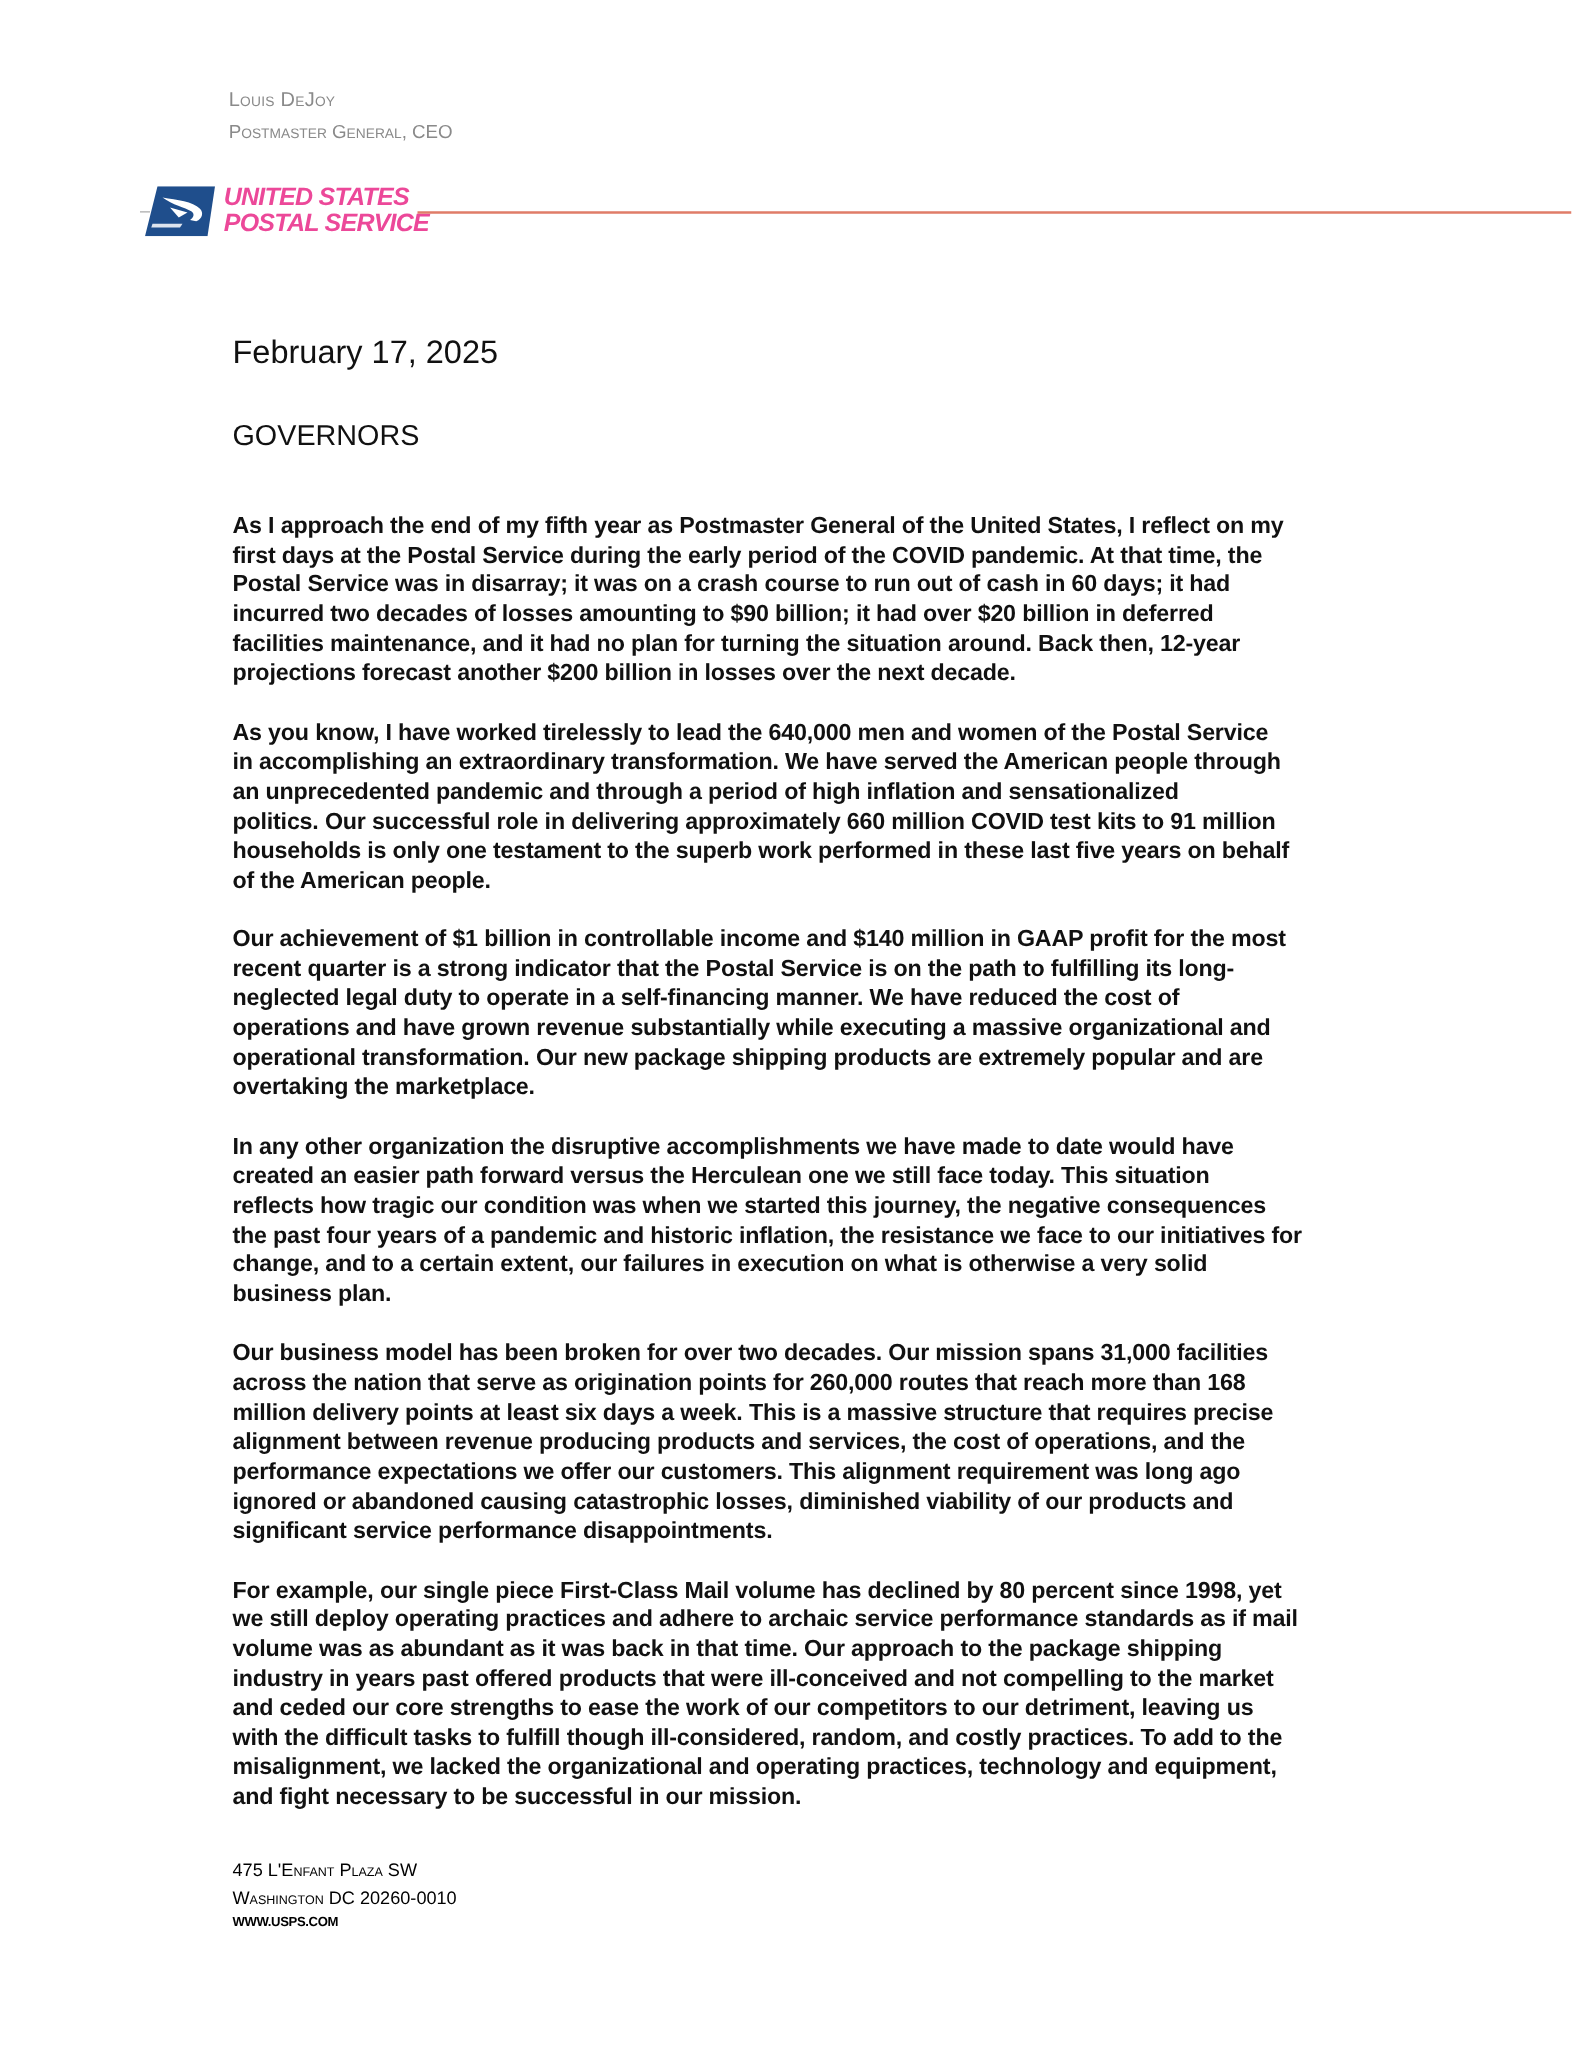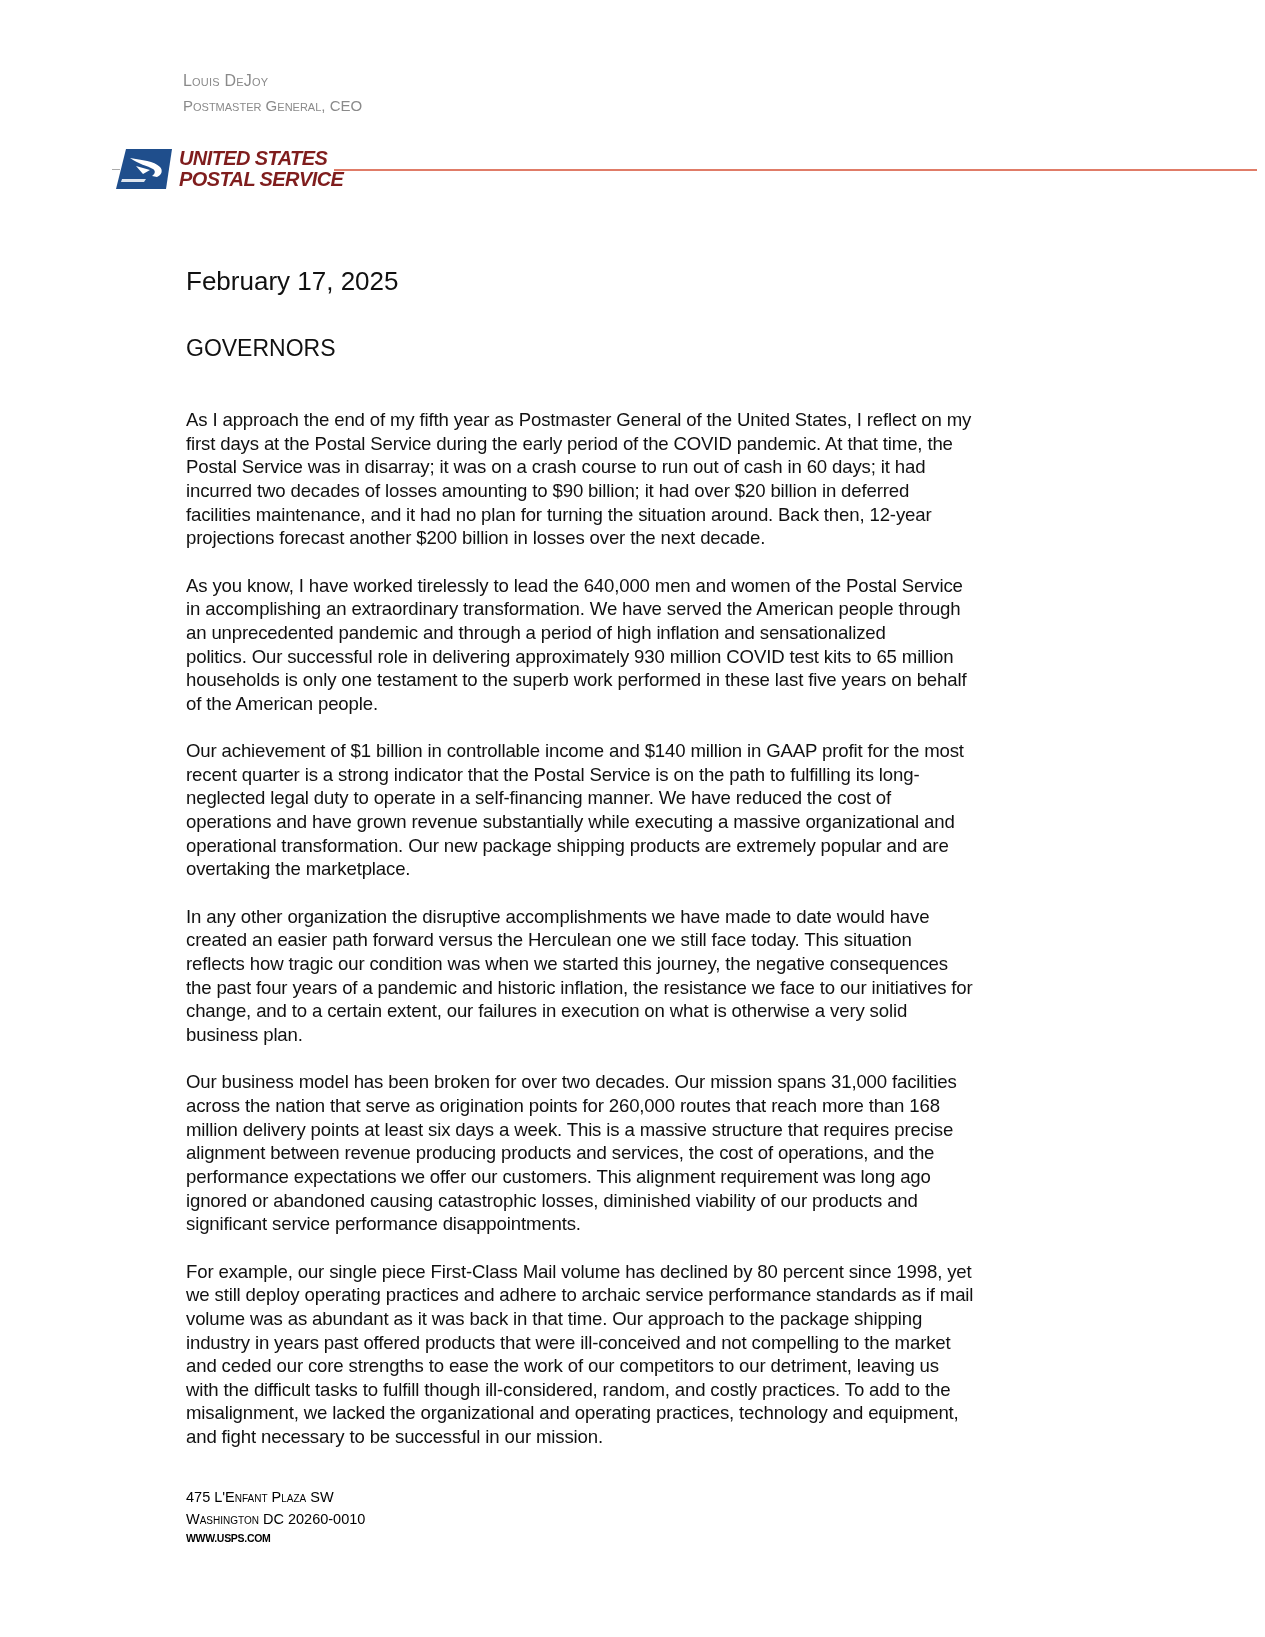--- a/index.html
+++ b/index.html
@@ -2,31 +2,31 @@
 <html><head>
 <meta charset="utf-8">
 <style>
   html, body { margin:0; padding:0; background:#ffffff; }
   body { width:1265px; height:1637px; position:relative; overflow:hidden; font-family:"Liberation Sans", sans-serif; color:#111; }
   .sc { font-variant: small-caps; }
   #sender-name { position:absolute; left:183px; top:72px; font-size:16px; color:#8a8a8a; letter-spacing:0.2px; }
   #sender-title { position:absolute; left:183px; top:97px; font-size:15px; color:#8a8a8a; }
   #logo { position:absolute; left:116px; top:147px; width:230px; height:45px; }
   #logo svg.eagle { position:absolute; left:0; top:2px; width:56px; height:40px; }
-  #logo .l1, #logo .l2 { position:absolute; left:63px; font-weight:bold; font-style:italic; font-size:20px; color:#7f1d1d; letter-spacing:-0.6px; white-space:nowrap; }
+  #logo .l1, #logo .l2 { position:absolute; left:63px; font-weight:bold; font-style:italic; font-size:20px; color:#ec4899; letter-spacing:-0.6px; white-space:nowrap; }
   #logo .l1 { top:0px; }
   #logo .l2 { top:21px; }
   #header-rule { position:absolute; left:334px; top:169px; width:923px; height:2px; background:#e07c68; }
   #header-rule-left { position:absolute; left:112px; top:169px; width:8px; height:1px; background:#aaa; }
   #letter { position:absolute; left:186px; top:0; width:900px; }
   .date { position:absolute; top:266px; left:0; font-size:26px; }
   .salutation { position:absolute; top:335px; left:0; font-size:23px; }
   .body-text { position:absolute; top:408px; left:0; width:890px; font-size:18.6px; line-height:23.65px; letter-spacing:-0.15px; }
   .body-text p { margin:0 0 23.65px 0; }
-  .body-text .ln { display:block; white-space:nowrap; }
+  .body-text .ln { display:block; white-space:nowrap;font-weight:bold; }
   #footer { position:absolute; left:186px; top:1486px; color:#000000; }
   #footer .f1, #footer .f2 { font-size:14.5px; line-height:22px; }
   #footer .f3 { font-size:10.5px; line-height:16px; letter-spacing:-0.3px;font-weight:bold; }
 </style>
 </head>
 <body>
 
 <div id="sender-name" class="sc">Louis DeJoy</div>
 <div id="sender-title" class="sc">Postmaster General, CEO</div>
 
@@ -52,21 +52,21 @@
       <span class="ln">first days at the Postal Service during the early period of the COVID pandemic.  At that time, the</span>
       <span class="ln">Postal Service was in disarray; it was on a crash course to run out of cash in 60 days; it had</span>
       <span class="ln">incurred two decades of losses amounting to $90 billion; it had over $20 billion in deferred</span>
       <span class="ln">facilities maintenance, and it had no plan for turning the situation around. Back then, 12-year</span>
       <span class="ln">projections forecast another $200 billion in losses over the next decade.</span>
     </p>
     <p>
       <span class="ln">As you know, I have worked tirelessly to lead the 640,000 men and women of the Postal Service</span>
       <span class="ln">in accomplishing an extraordinary transformation.  We have served the American people through</span>
       <span class="ln">an unprecedented pandemic and through a period of high inflation and sensationalized</span>
-      <span class="ln">politics.  Our successful role in delivering approximately 930 million COVID test kits to 65 million</span>
+      <span class="ln">politics.  Our successful role in delivering approximately 660 million COVID test kits to 91 million</span>
       <span class="ln">households is only one testament to the superb work performed in these last five years on behalf</span>
       <span class="ln">of the American people.</span>
     </p>
     <p>
       <span class="ln">Our achievement of $1 billion in controllable income and $140 million in GAAP profit for the most</span>
       <span class="ln">recent quarter is a strong indicator that the Postal Service is on the path to fulfilling its long-</span>
       <span class="ln">neglected legal duty to operate in a self-financing manner. We have reduced the cost of</span>
       <span class="ln">operations and have grown revenue substantially while executing a massive organizational and</span>
       <span class="ln">operational transformation. Our new package shipping products are extremely popular and are</span>
       <span class="ln">overtaking the marketplace.</span>

